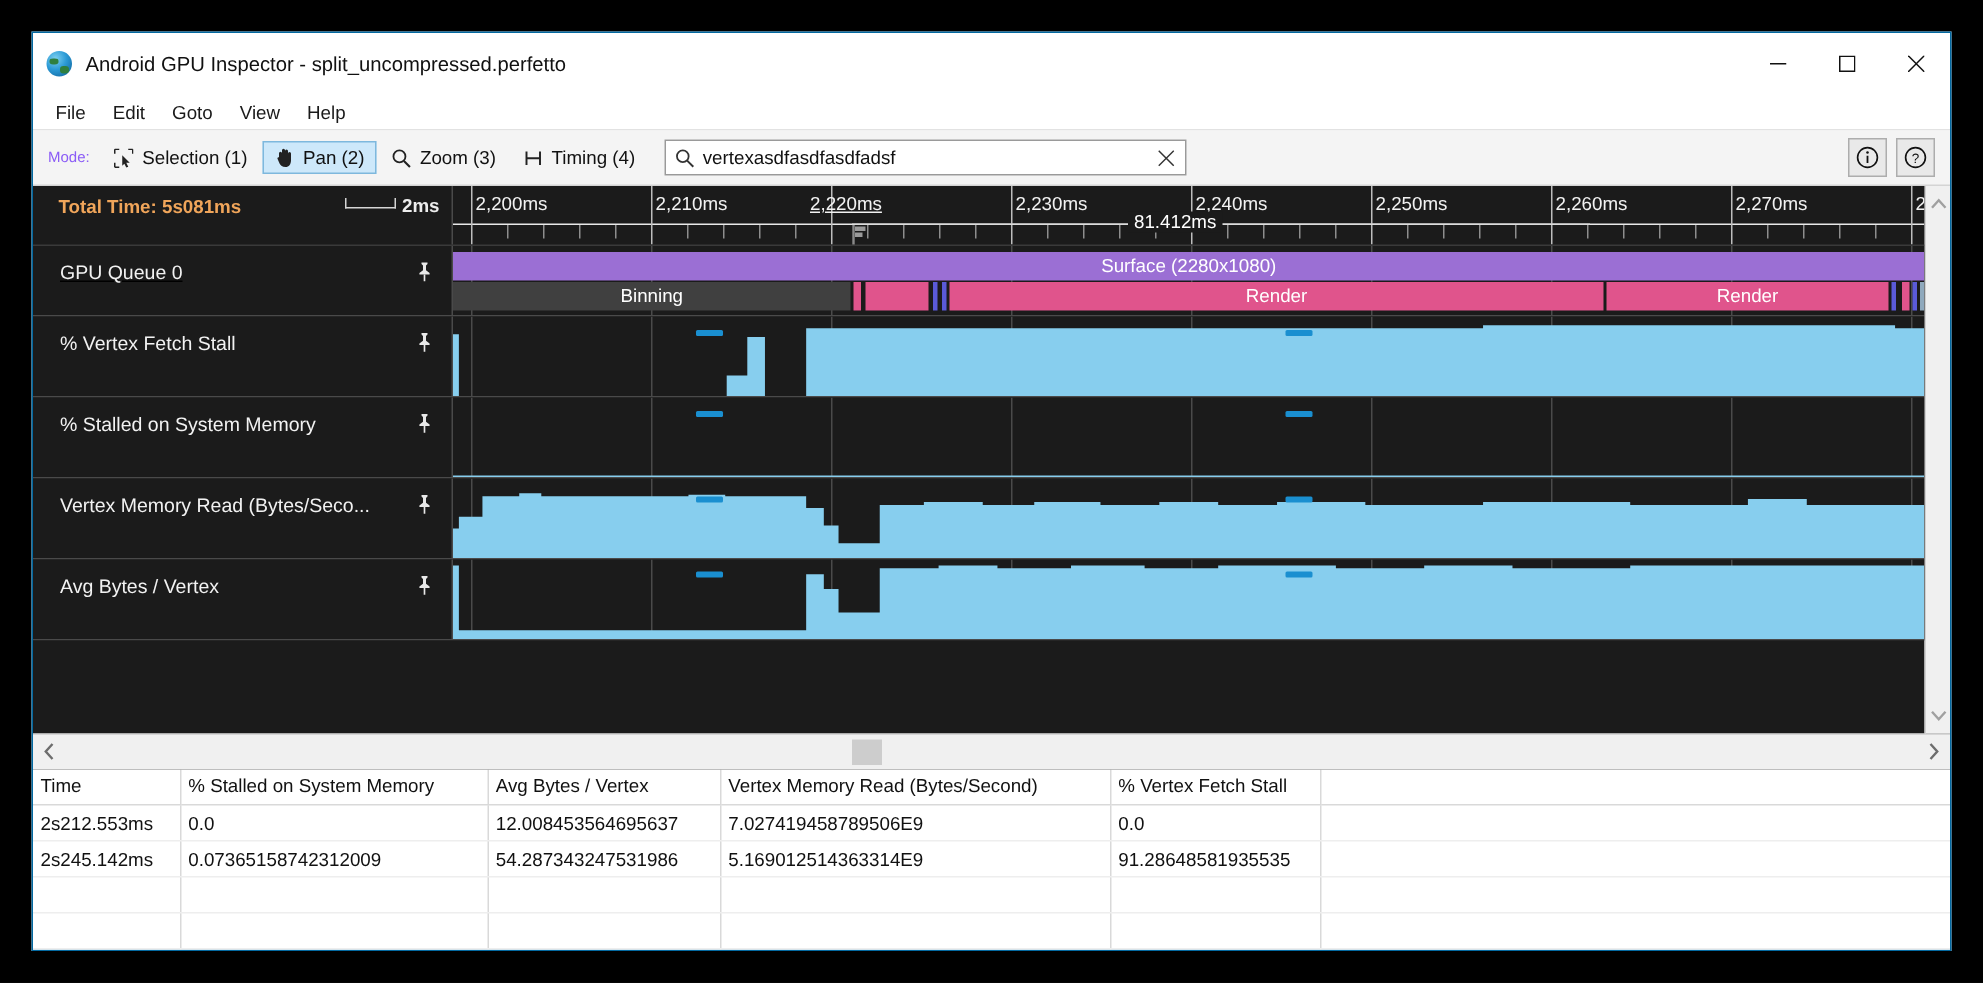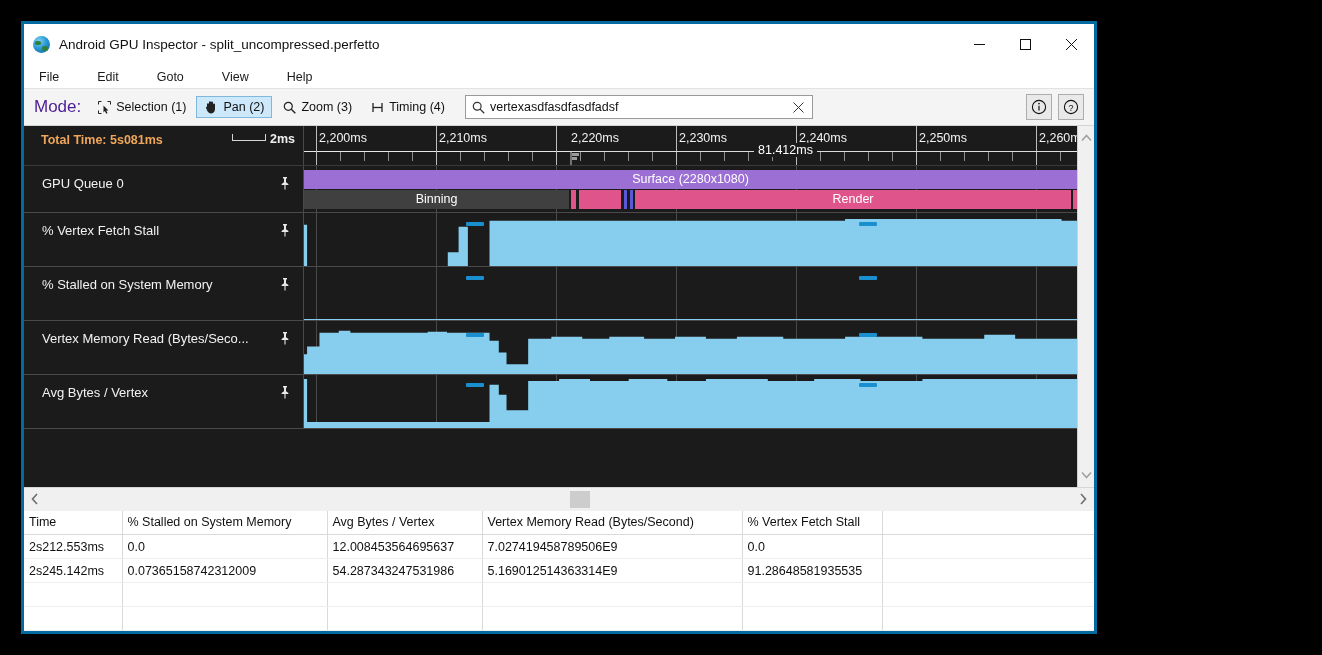--- a/index.html
+++ b/index.html
@@ -3,23 +3,23 @@
 <meta charset="utf-8">
 <style>
   * { box-sizing: border-box; margin:0; padding:0; }
   html,body{
     width:1322px; height:655px; overflow:hidden;
     background:#000;
     font-family:"Liberation Sans", sans-serif;
   }
   .window{
     position:absolute; left:21px; top:21px;
-    width:1076px; height:613px;
+    width:1280px; height:613px;
     background:#ffffff;
-    border:3px solid #0369a1;
+    border:1px solid #0369a1;
     display:flex; flex-direction:column;
   }
   
   .titlebar{
     height:41px; flex:0 0 41px; display:flex; align-items:center;
     background:#ffffff;
   }
   .app-logo{
     width:17px;height:17px;margin-left:9px;margin-right:9px;border-radius:50%;
     background:radial-gradient(circle at 35% 30%, #7ed0f0 0%, #2b9ad6 45%, #0b5b94 100%);
@@ -36,30 +36,30 @@
   .app-title{ font-size:13.5px; color:#111; white-space:nowrap; }
   .win-btns{ margin-left:auto; display:flex; height:100%; }
   .win-btn{
     width:46px; height:41px; display:flex; align-items:center; justify-content:center;
     color:#111;
   }
   .win-btn svg{ display:block; }
   
   .menubar{
     height:24px; flex:0 0 24px; display:flex; align-items:center;
-    padding-left:6px; border-bottom:1px solid #e2e2e2; background:#fff;gap:20px;
+    padding-left:6px; border-bottom:1px solid #e2e2e2; background:#fff;
   }
   .menu-item{ font-size:12.5px; color:#1a1a1a; padding:3px 9px; }
   
   .toolbar{
     height:37px; flex:0 0 37px; display:flex; align-items:center;
     background:#f4f4f4; border-bottom:1px solid #d4d4d4; padding:0 8px;
     gap:2px;
   }
-  .mode-label{ font-size:17px; color:#4c1d95; margin-right:6px; margin-left:2px;}
+  .mode-label{ font-size:10px; color:#8b5cf6; margin-right:6px; margin-left:2px;}
   .mode-btn{
     display:flex; align-items:center; gap:5px;
     font-size:12.5px; color:#111; padding:3px 7px; border:1px solid transparent;
     white-space:nowrap;
   }
   .mode-btn.active{ background:#cde8fa; border:1px solid #7eb8dd;align-items:flex-end; }
   .mode-ico{ width:14px;height:14px; display:flex; align-items:center; justify-content:center; color:#222; }
   .search-wrap{
     margin-left:10px; width:348px; height:24px; background:#fff;
     border:1px solid #9a9a9a; display:flex; align-items:center; padding:0 5px;
@@ -320,21 +320,21 @@
               <div class="minor" style="left: 60px;"></div>
               <div class="minor" style="left: 84px;"></div>
               <div class="minor" style="left: 108px;"></div>
               <div class="major" style="left: 132px;"></div>
               <div class="major-lbl" style="left: 132px;">2,210ms</div>
               <div class="minor" style="left: 156px;"></div>
               <div class="minor" style="left: 180px;"></div>
               <div class="minor" style="left: 204px;"></div>
               <div class="minor" style="left: 228px;"></div>
               <div class="major" style="left: 252px;"></div>
-              <div class="major-lbl" style="left: 264px;">2,220ms</div>
+              <div class="major-lbl" style="left: 235px; text-decoration: underline;">2,220ms</div>
               <div class="minor" style="left: 276px;"></div>
               <div class="minor" style="left: 300px;"></div>
               <div class="minor" style="left: 324px;"></div>
               <div class="minor" style="left: 348px;"></div>
               <div class="major" style="left: 372px;"></div>
               <div class="major-lbl" style="left: 372px;">2,230ms</div>
               <div class="minor" style="left: 396px;"></div>
               <div class="minor" style="left: 420px;"></div>
               <div class="minor" style="left: 444px;"></div>
               <div class="minor" style="left: 468px;"></div>
@@ -368,21 +368,21 @@
               <div class="measure-lbl" style="left: 450px;">81.412ms</div>
               <div class="flagmark" style="left: 266px;"><svg width="12" height="14" viewBox="0 0 12 14">
                   <line x1="1" y1="0" x2="1" y2="14" stroke="#8a8a8a" stroke-width="1.6"></line>
                   <path d="M2 1h7v3H2z" fill="#9a9a9a"></path>
                   <path d="M2 5h5v3H2z" fill="#9a9a9a"></path>
                 </svg></div>
             </div>
         </div>
 
         <div class="tracks" id="tracks">
-            <div class="track" style="height: 47px;">
+            <div class="track" style="height: 47px; text-decoration: underline;">
               <div class="track-label">
                 <div class="track-name">GPU Queue 0</div>
                 <div class="pin"><svg width="12" height="14" viewBox="0 0 12 14">
                     <path d="M4 1h4v1l-1 1v3.2l2.4 1.8v1H2.6v-1L5 6.2V3L4 2z" fill="#e8e8e8"></path>
                     <line x1="6" y1="9" x2="6" y2="13.5" stroke="#e8e8e8" stroke-width="1.1"></line>
                   </svg></div>
               </div>
               <div class="track-canvas">
                 <div class="gl" style="left: 12px;"></div>
                 <div class="gl" style="left: 132px;"></div>

